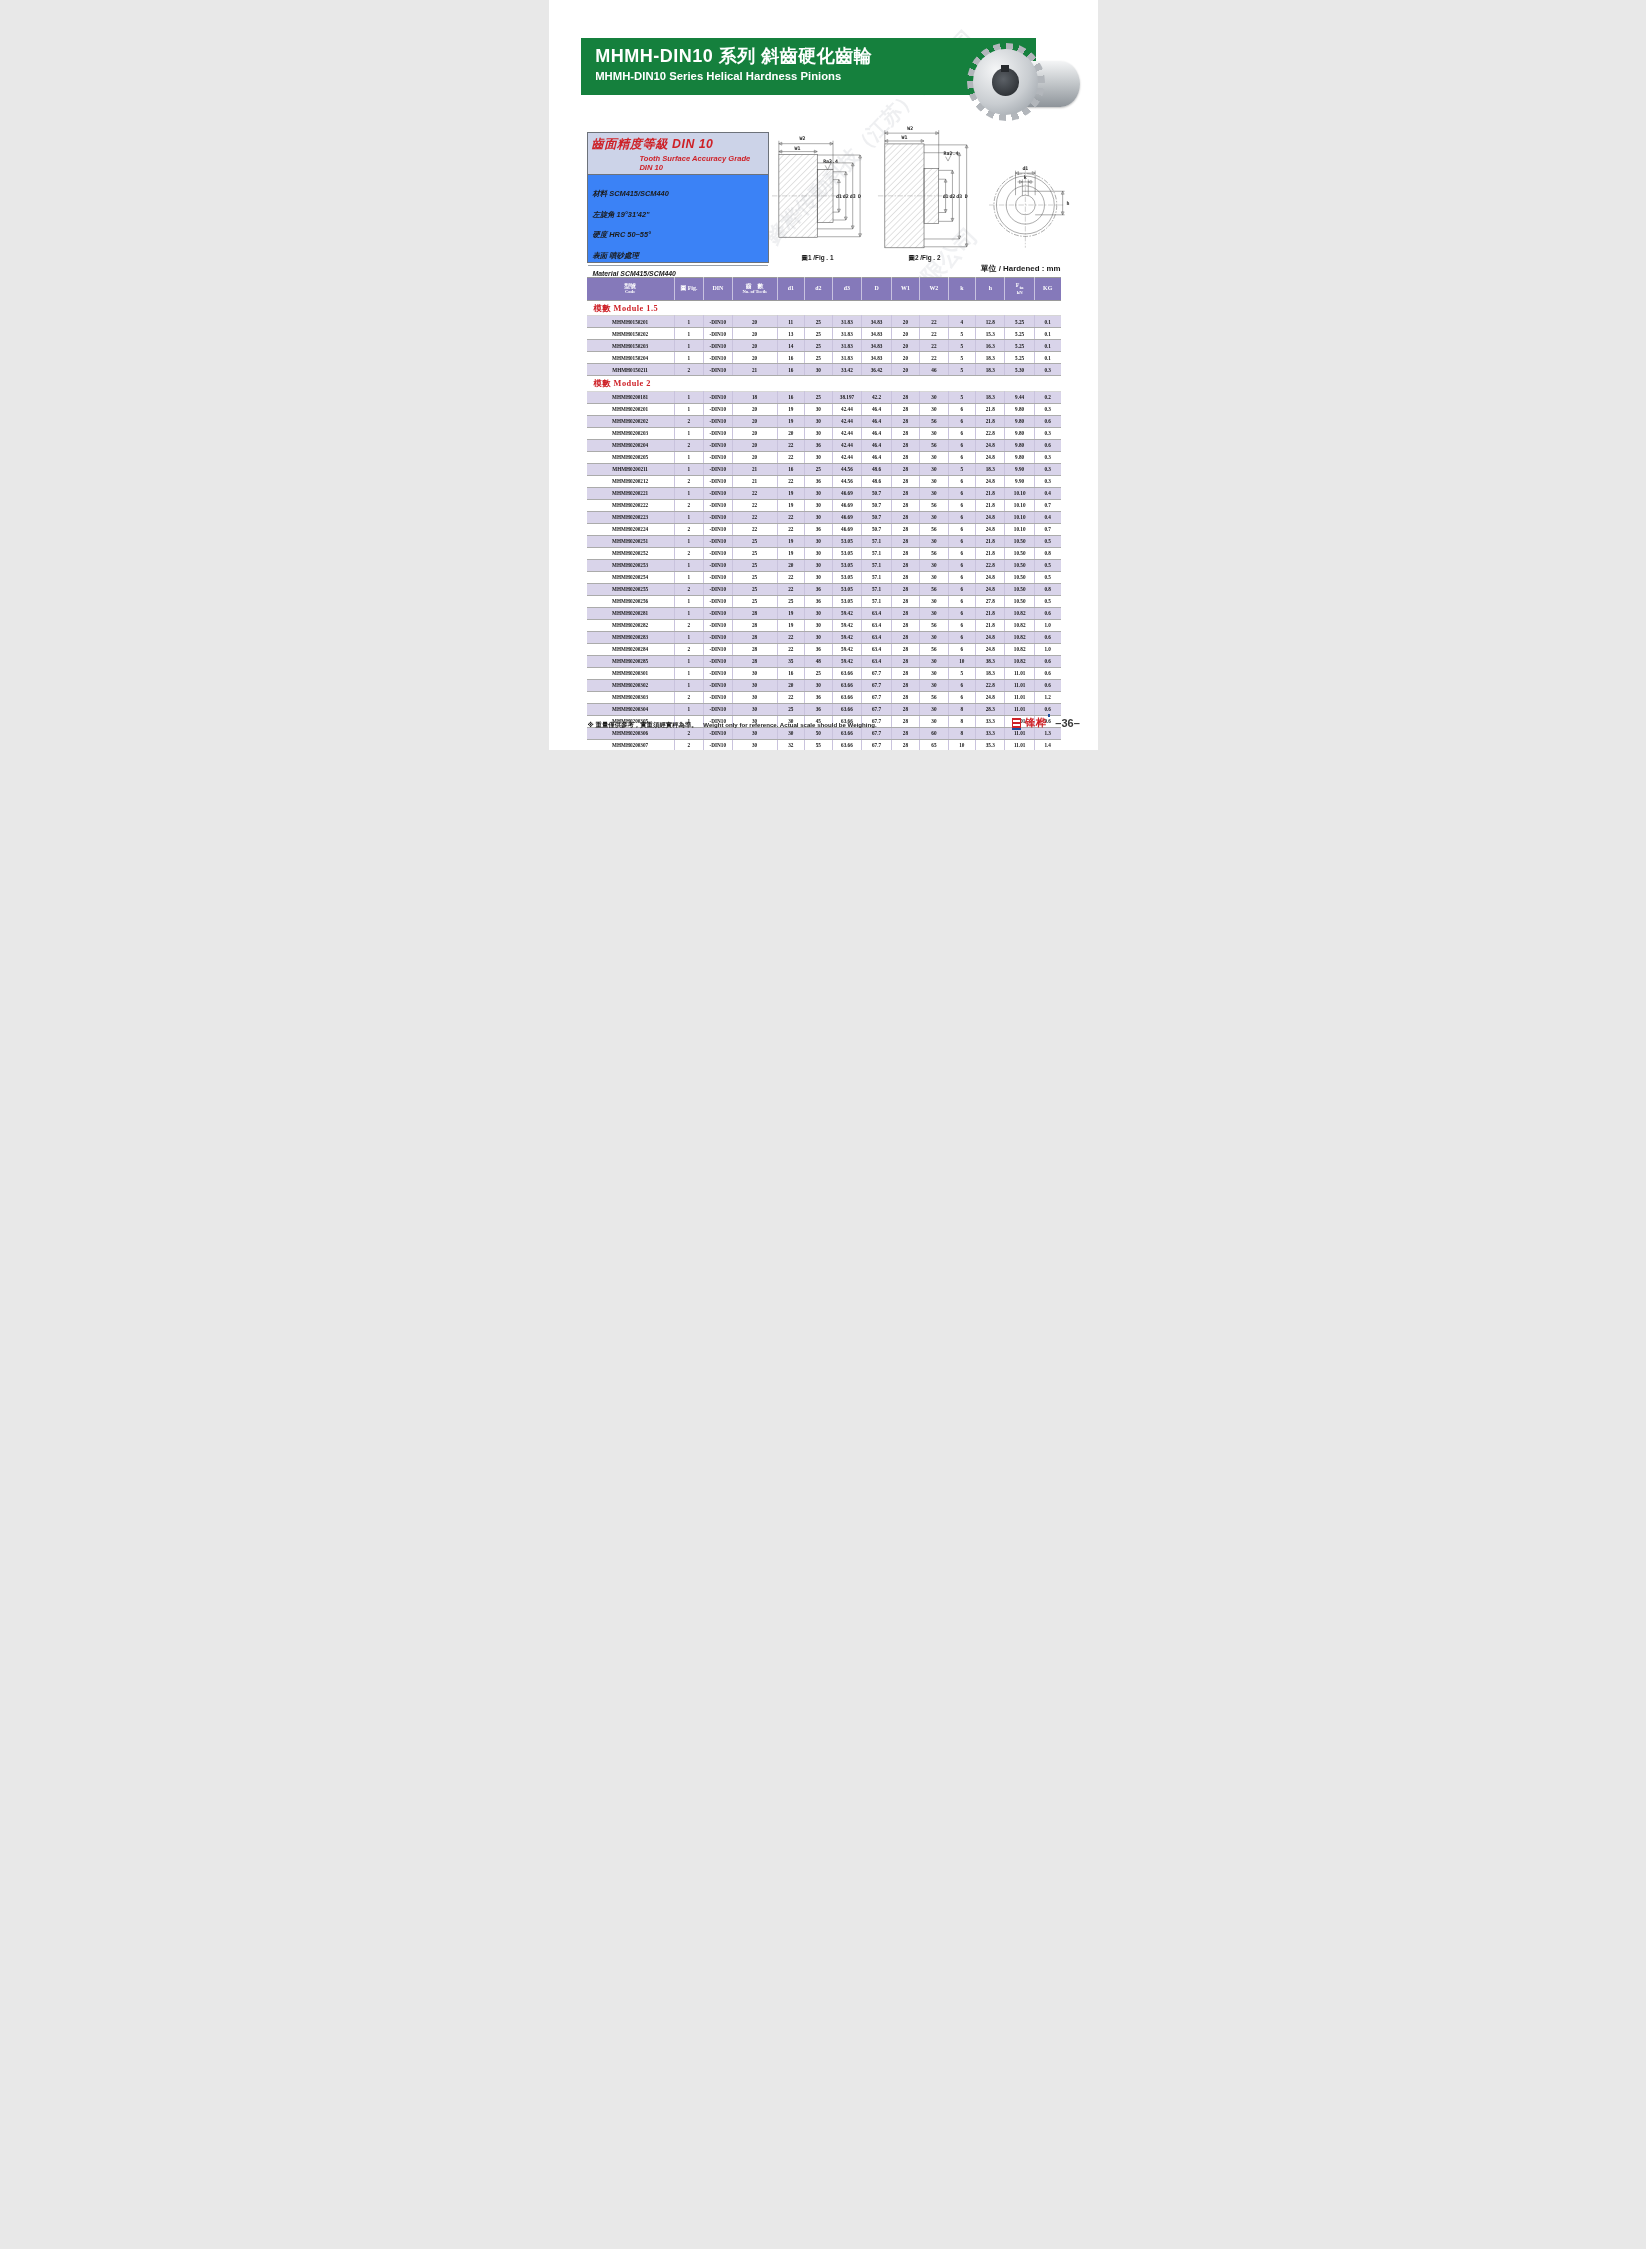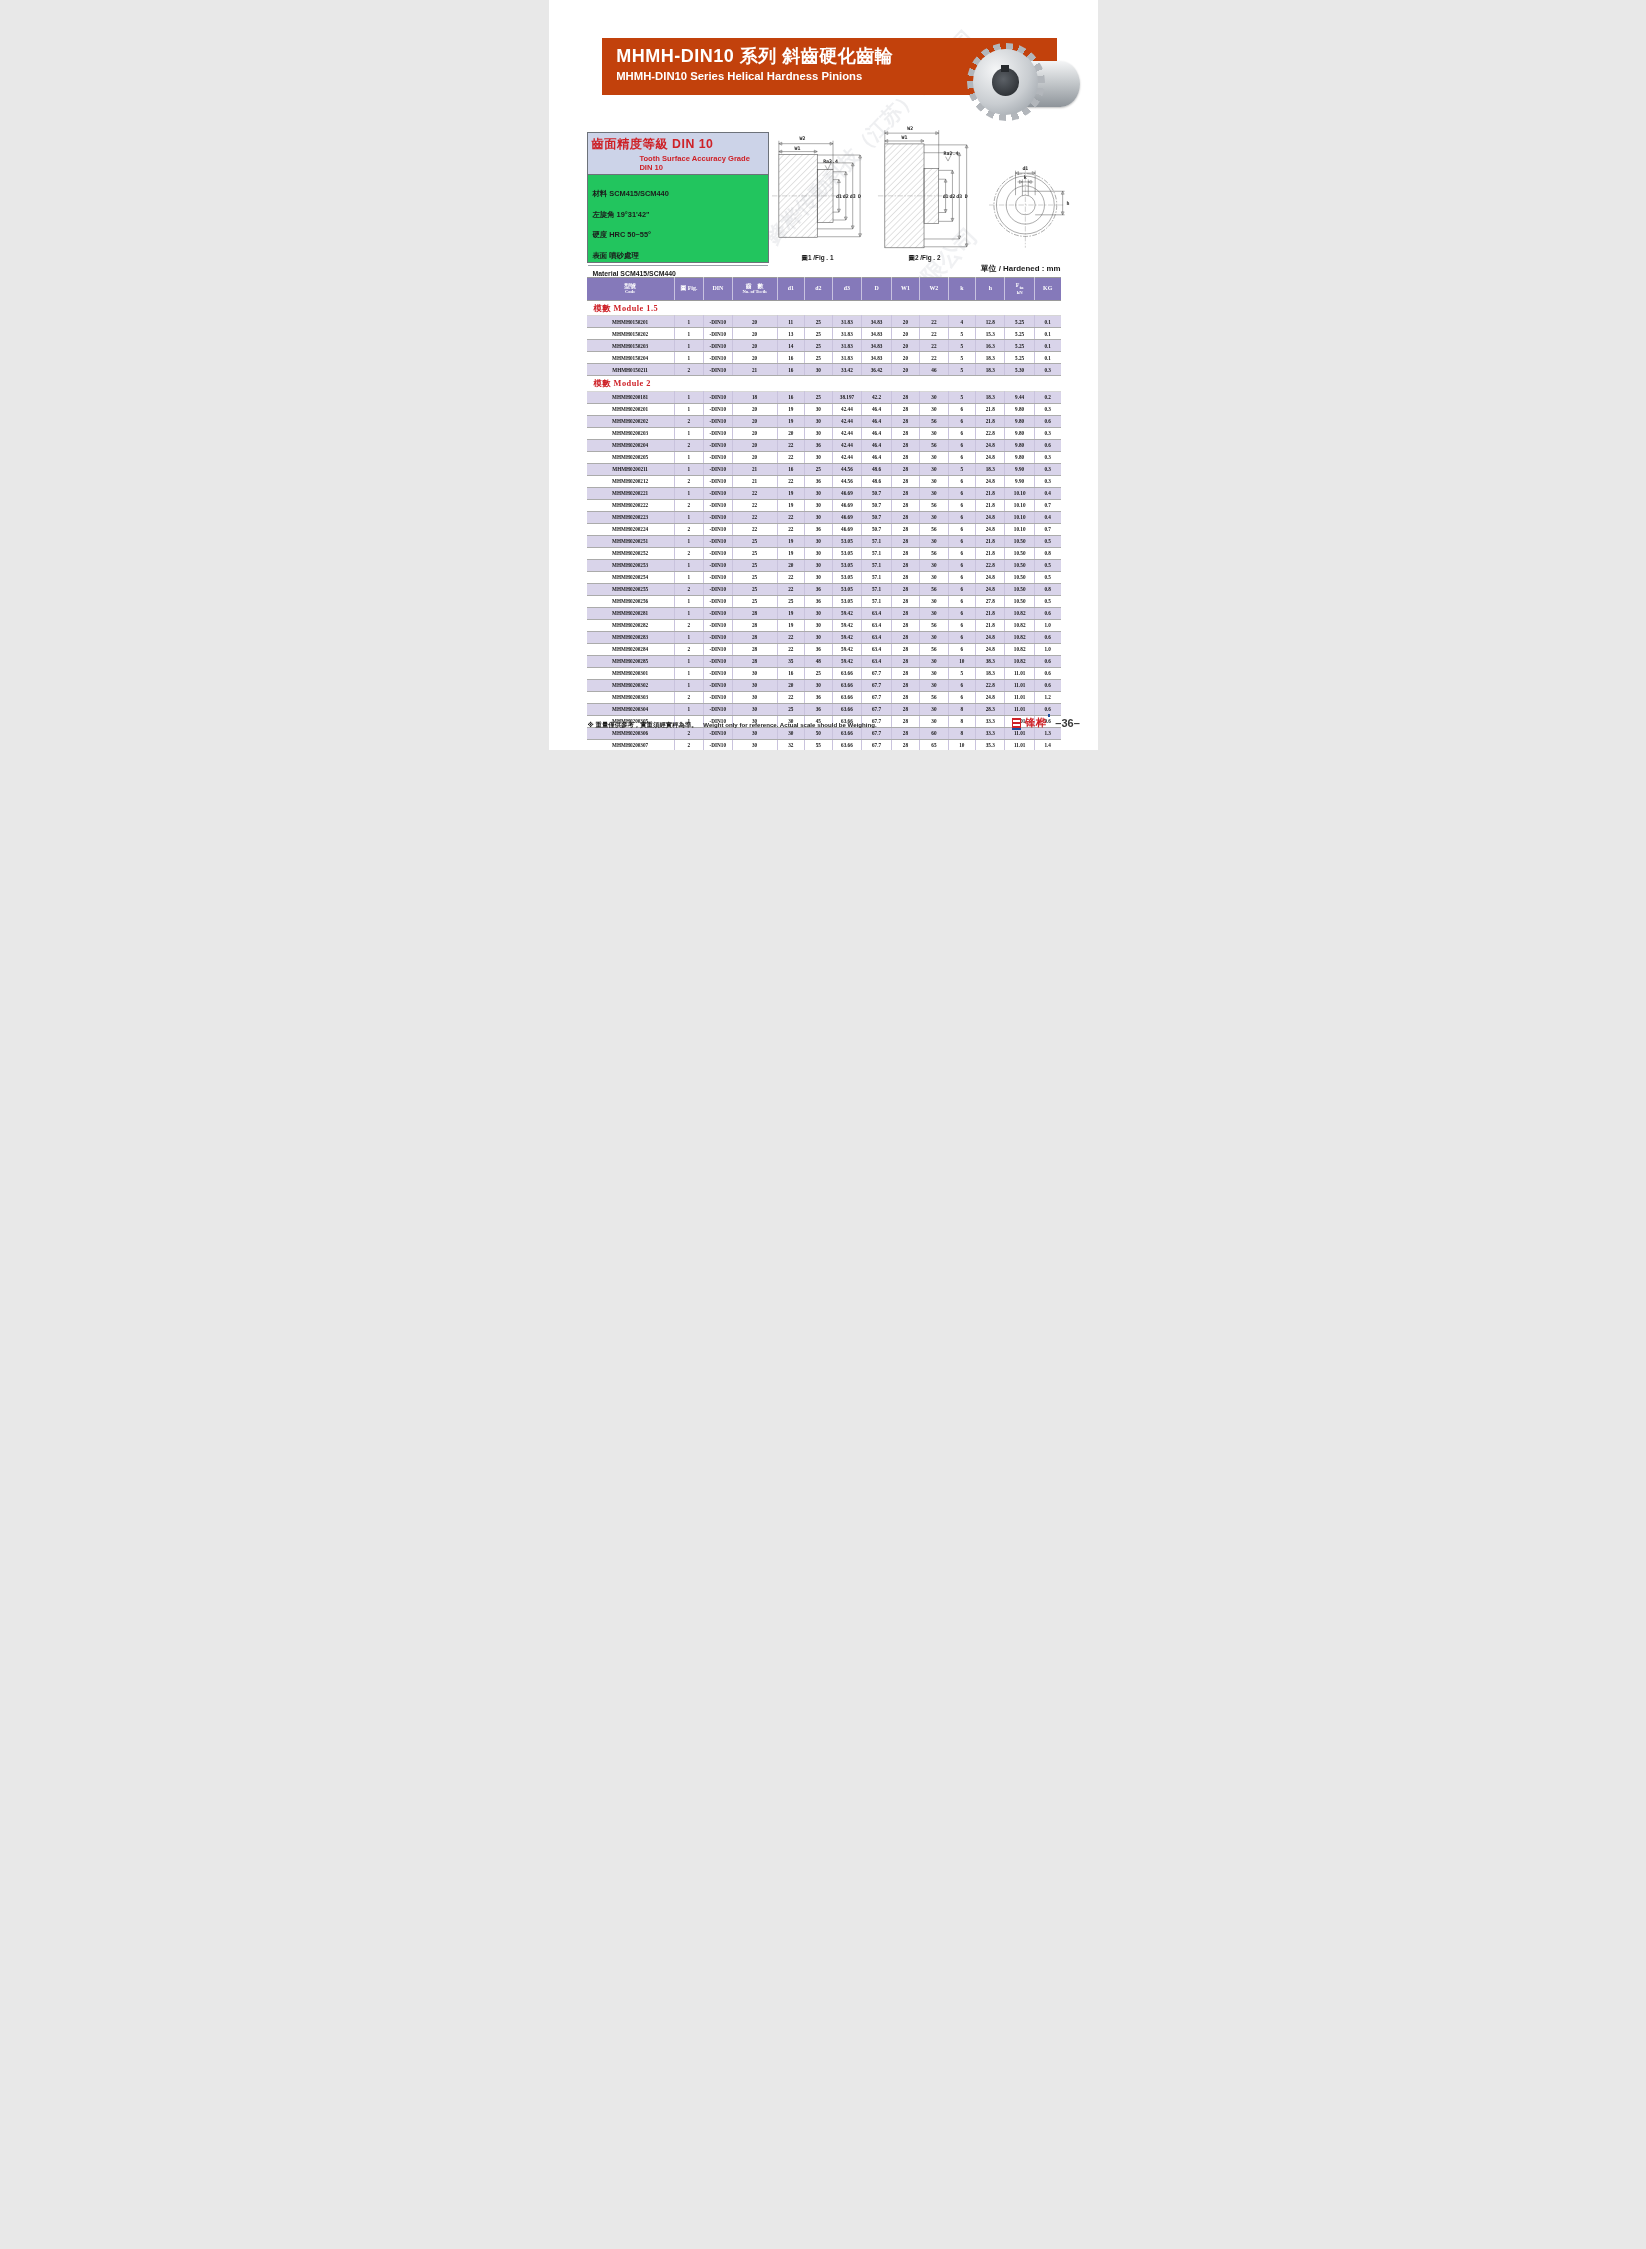--- a/index.html
+++ b/index.html
@@ -1,39 +1,39 @@
 <!DOCTYPE html>
 <html style="font-size:7.9px"><head>
 <meta charset="utf-8">
 <style>
   html,body{margin:0;padding:0;background:#e8e8e8;}
   .page{position:relative;width:549px;height:750px;margin:0 auto;background:#ffffff;
         overflow:hidden;font-family:"Liberation Sans","DejaVu Sans",sans-serif;color:#1b1b1b;}
 
   
-  .banner{position:absolute;left:53px;top:38px;width:455px;height:57px;background:#c2410c;}
+  .banner{position:absolute;left:32px;top:38px;width:455px;height:57px;background:#15803d;}
   .banner .t1{position:absolute;left:14.7px;top:5.9px;font-size:18px;font-weight:bold;color:#fff;letter-spacing:0.5px;white-space:nowrap;}
   .banner .t2{position:absolute;left:14.7px;top:32px;font-size:11.3px;font-weight:bold;color:#fff;white-space:nowrap;}
 
   
   .gear-wrap{position:absolute;left:418px;top:43px;width:123px;height:80px;}
   .gear-hub{position:absolute;left:55px;top:17.7px;width:58px;height:46px;
             border-radius:5.9px 19.6px 19.6px 5.9px/5.9px 23px 23px 5.9px;
             background:linear-gradient(180deg,#f4f5f6,#c6cacd 45%,#8e949a);box-shadow:0 1px 2px rgba(0,0,0,.25);}
   .gear-disc{position:absolute;left:0;top:0;width:78px;height:78px;}
   .gear-teeth{position:absolute;inset:0;border-radius:50%;
             background:repeating-conic-gradient(#b2b6bb 0deg 11deg,rgba(0,0,0,0) 11deg 20deg);}
   .gear-body{position:absolute;inset:6.4px;border-radius:50%;
             background:radial-gradient(circle at 35% 32%,#f5f6f7,#c9cdd1 55%,#8f969d);}
   .gear-bore{position:absolute;left:25px;top:25px;width:27.5px;height:27.5px;border-radius:50%;
             background:radial-gradient(circle at 42% 40%,#5c6167,#202327);}
   .gear-key{position:absolute;left:34px;top:21.6px;width:8.8px;height:7.4px;background:#26292d;}
 
   
-  .spec{position:absolute;left:38px;top:132px;width:180px;height:129px;border:1px solid #6d727a;background:#22c55e;}
+  .spec{position:absolute;left:38px;top:132px;width:180px;height:129px;border:1px solid #6d727a;background:#3b82f6;font-style:italic;}
   .spec .head{background:#ccd3e8;border-bottom:1px solid #6d727a;padding:2.5px 3.9px 2.9px 3.9px;}
   .spec .head .zh{color:#CE2127;font-size:12.3px;font-weight:bold;letter-spacing:0.5px;}
   .spec .head .en{color:#CE2127;font-size:7.6px;font-weight:bold;margin-top:1px;margin-left:48px;}
   .spec .zh-lines{padding:3.4px 4.9px 2.9px 4.9px;border-bottom:0.7px solid #9aa0a8;}
   .spec .zh-lines div{font-size:7.4px;font-weight:bold;line-height:1.45;margin-top:10px;}
   .spec .en-lines{padding:3.4px 4.9px;}
   .spec .en-lines div{font-size:6.9px;font-weight:bold;line-height:1.5;}
 
   
   .figs{position:absolute;left:221px;top:124px;width:324px;height:147px;}

